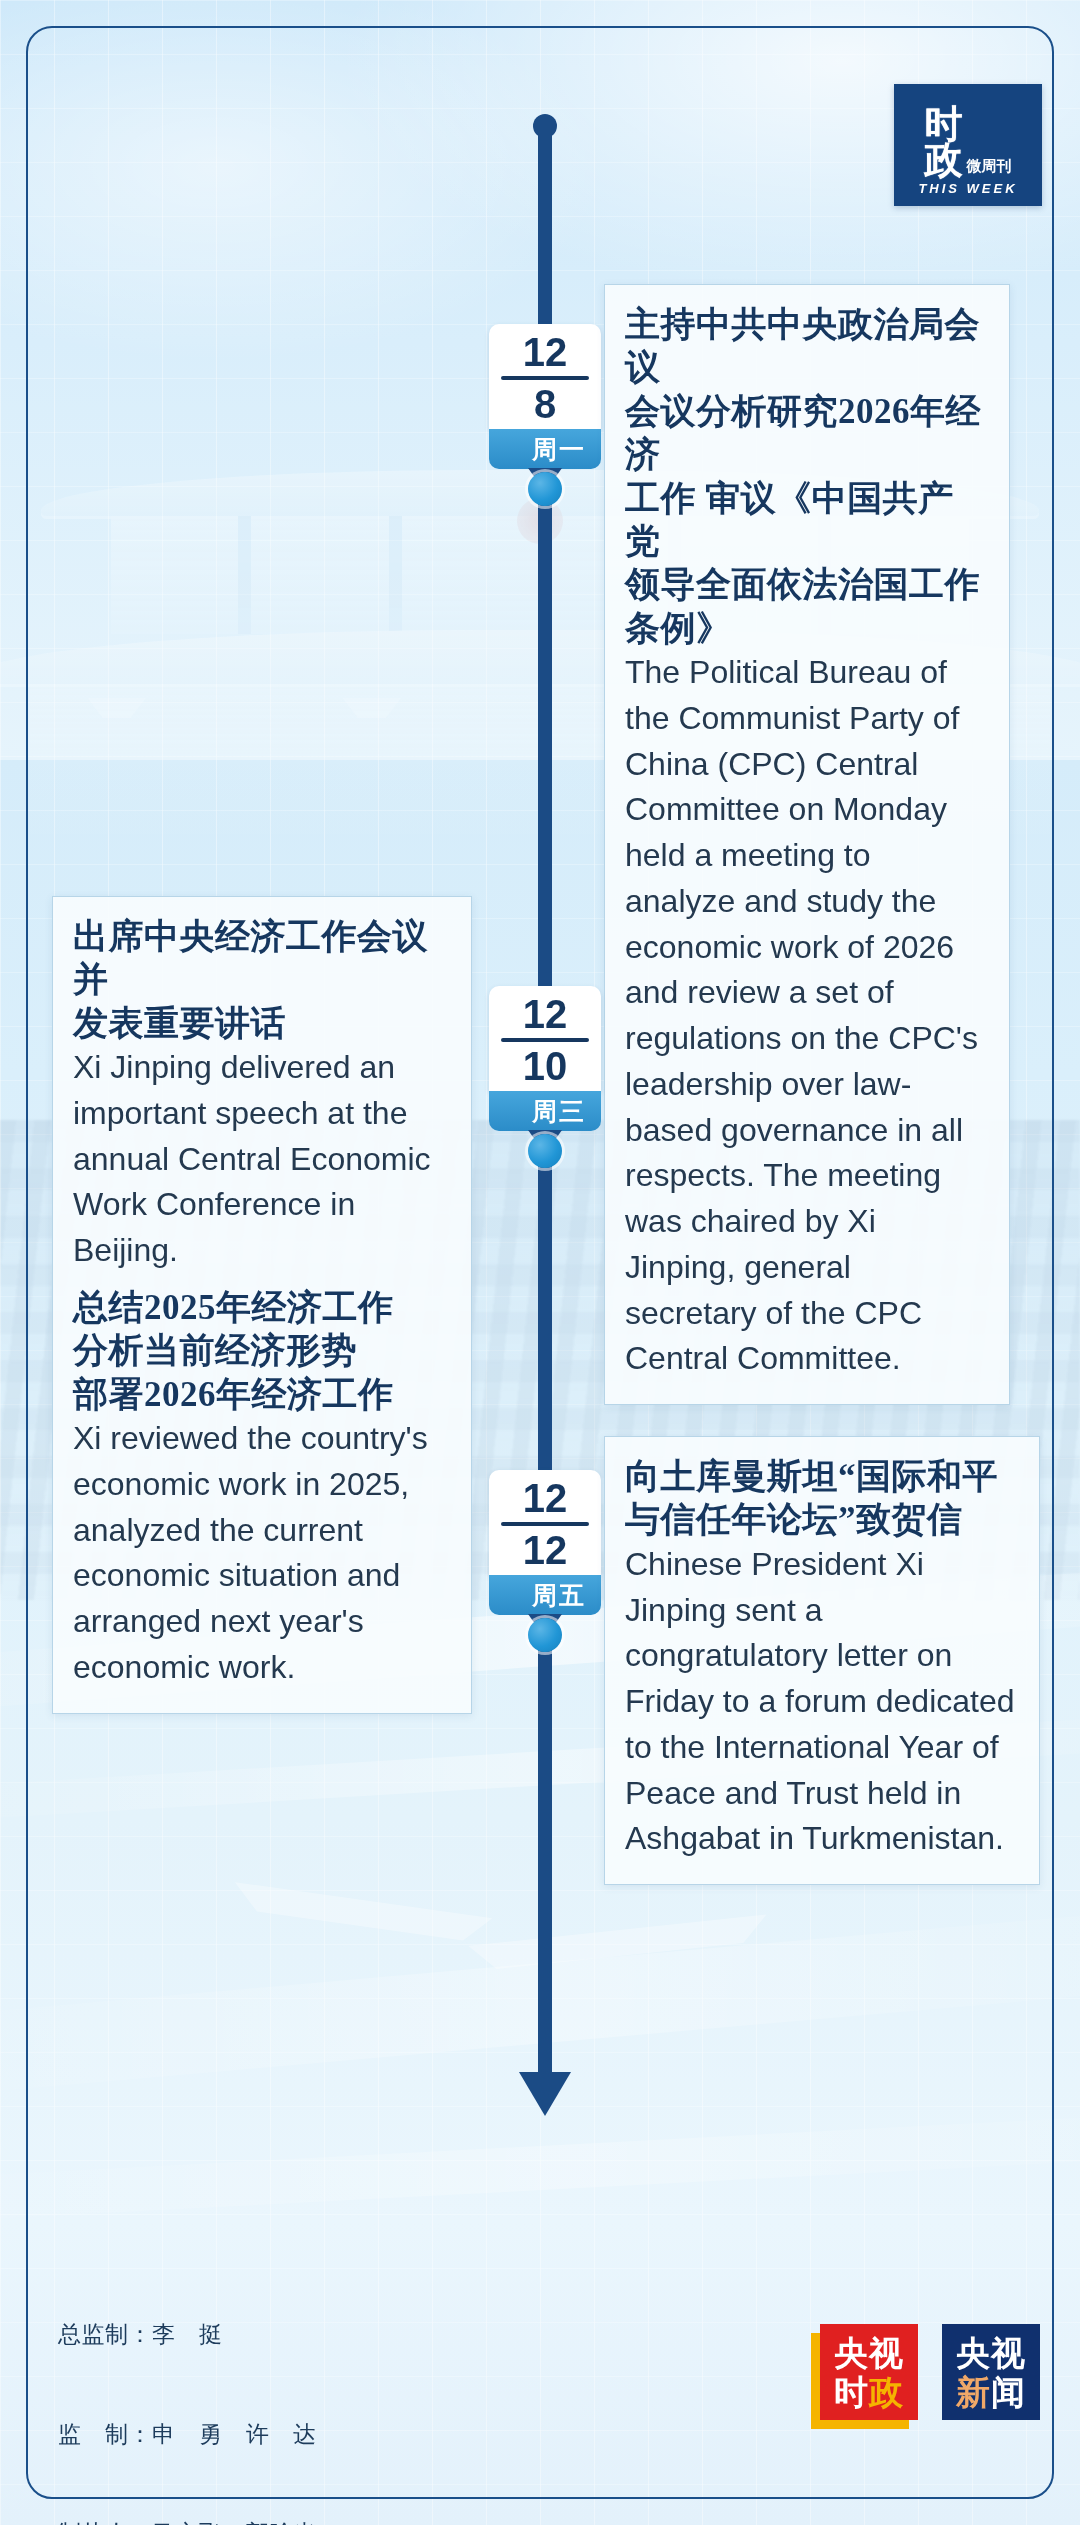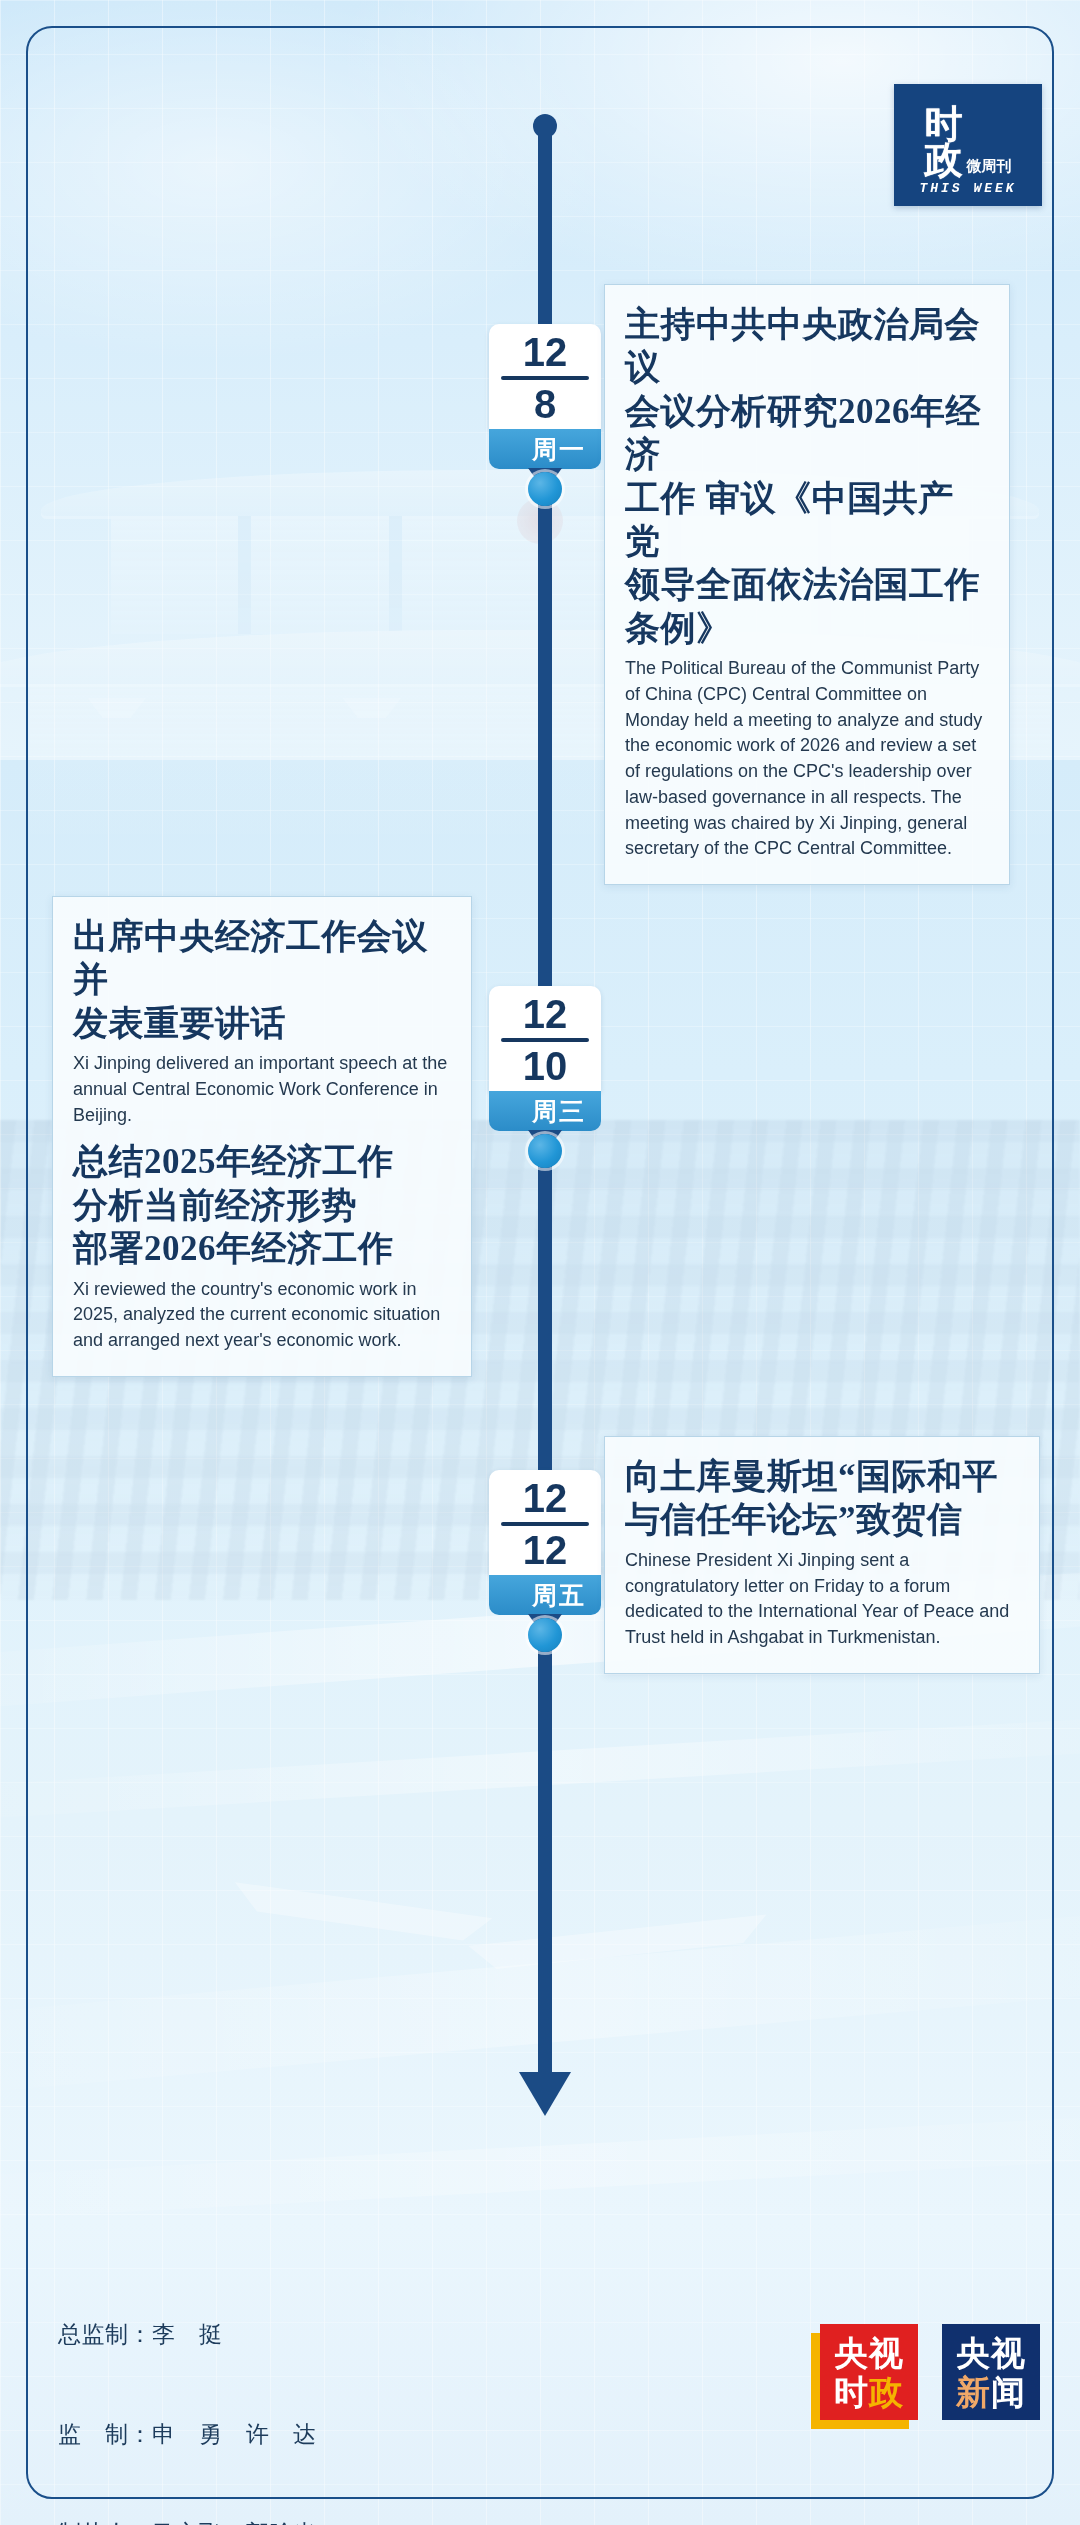--- a/index.html
+++ b/index.html
@@ -160,21 +160,21 @@
     text-shadow: 0 0 1px rgba(255,255,255,.8);
   }
   .brand-cn span { display:block; }
   .brand-side {
     display: flex; flex-direction: column; align-items: center;
     color: #ffffff; font-family: "Liberation Serif","DejaVu Serif",serif;
     font-size: 15px; line-height: 1.05; font-weight: 700;
     padding-bottom: 4px; margin-left: 3px;
   }
   .brand-en {
-    font-family: Liberation Mono, monospace;
+    font-family: Liberation Sans, sans-serif;
     color: #ffffff; font-size: 13px; letter-spacing: 3px;
     font-weight: 700; font-style: italic;
     margin-top: 2px;
   }
 
   
   .tl-line {
     position: absolute; left: 545px; margin-left: -7px;
     top: 122px; width: 14px; height: 1962px;
     background: #1b4b85;
@@ -255,23 +255,23 @@
     color: #16375f;
     font-weight: 700;
     font-size: 35px;
     line-height: 1.24;
     letter-spacing: 0.5px;
     white-space: pre-line;
   }
   .event-card .en-body {
     font-family: "Liberation Sans", sans-serif;
     color: #24394f;
-    font-size: 18px;
+    font-size: 32px;
     line-height: 1.43;
-    margin-top: 6px;
+    margin-top: 0;
   }
   .event-card .en-body + .cn-title { margin-top: 12px; }
 
   
   .credits {
     position: absolute; left: 58px; top: 2252px;
     font-family: "Liberation Sans", sans-serif;
     color: #1d3c5c;
     font-size: 23px;
     line-height: 1.44;

